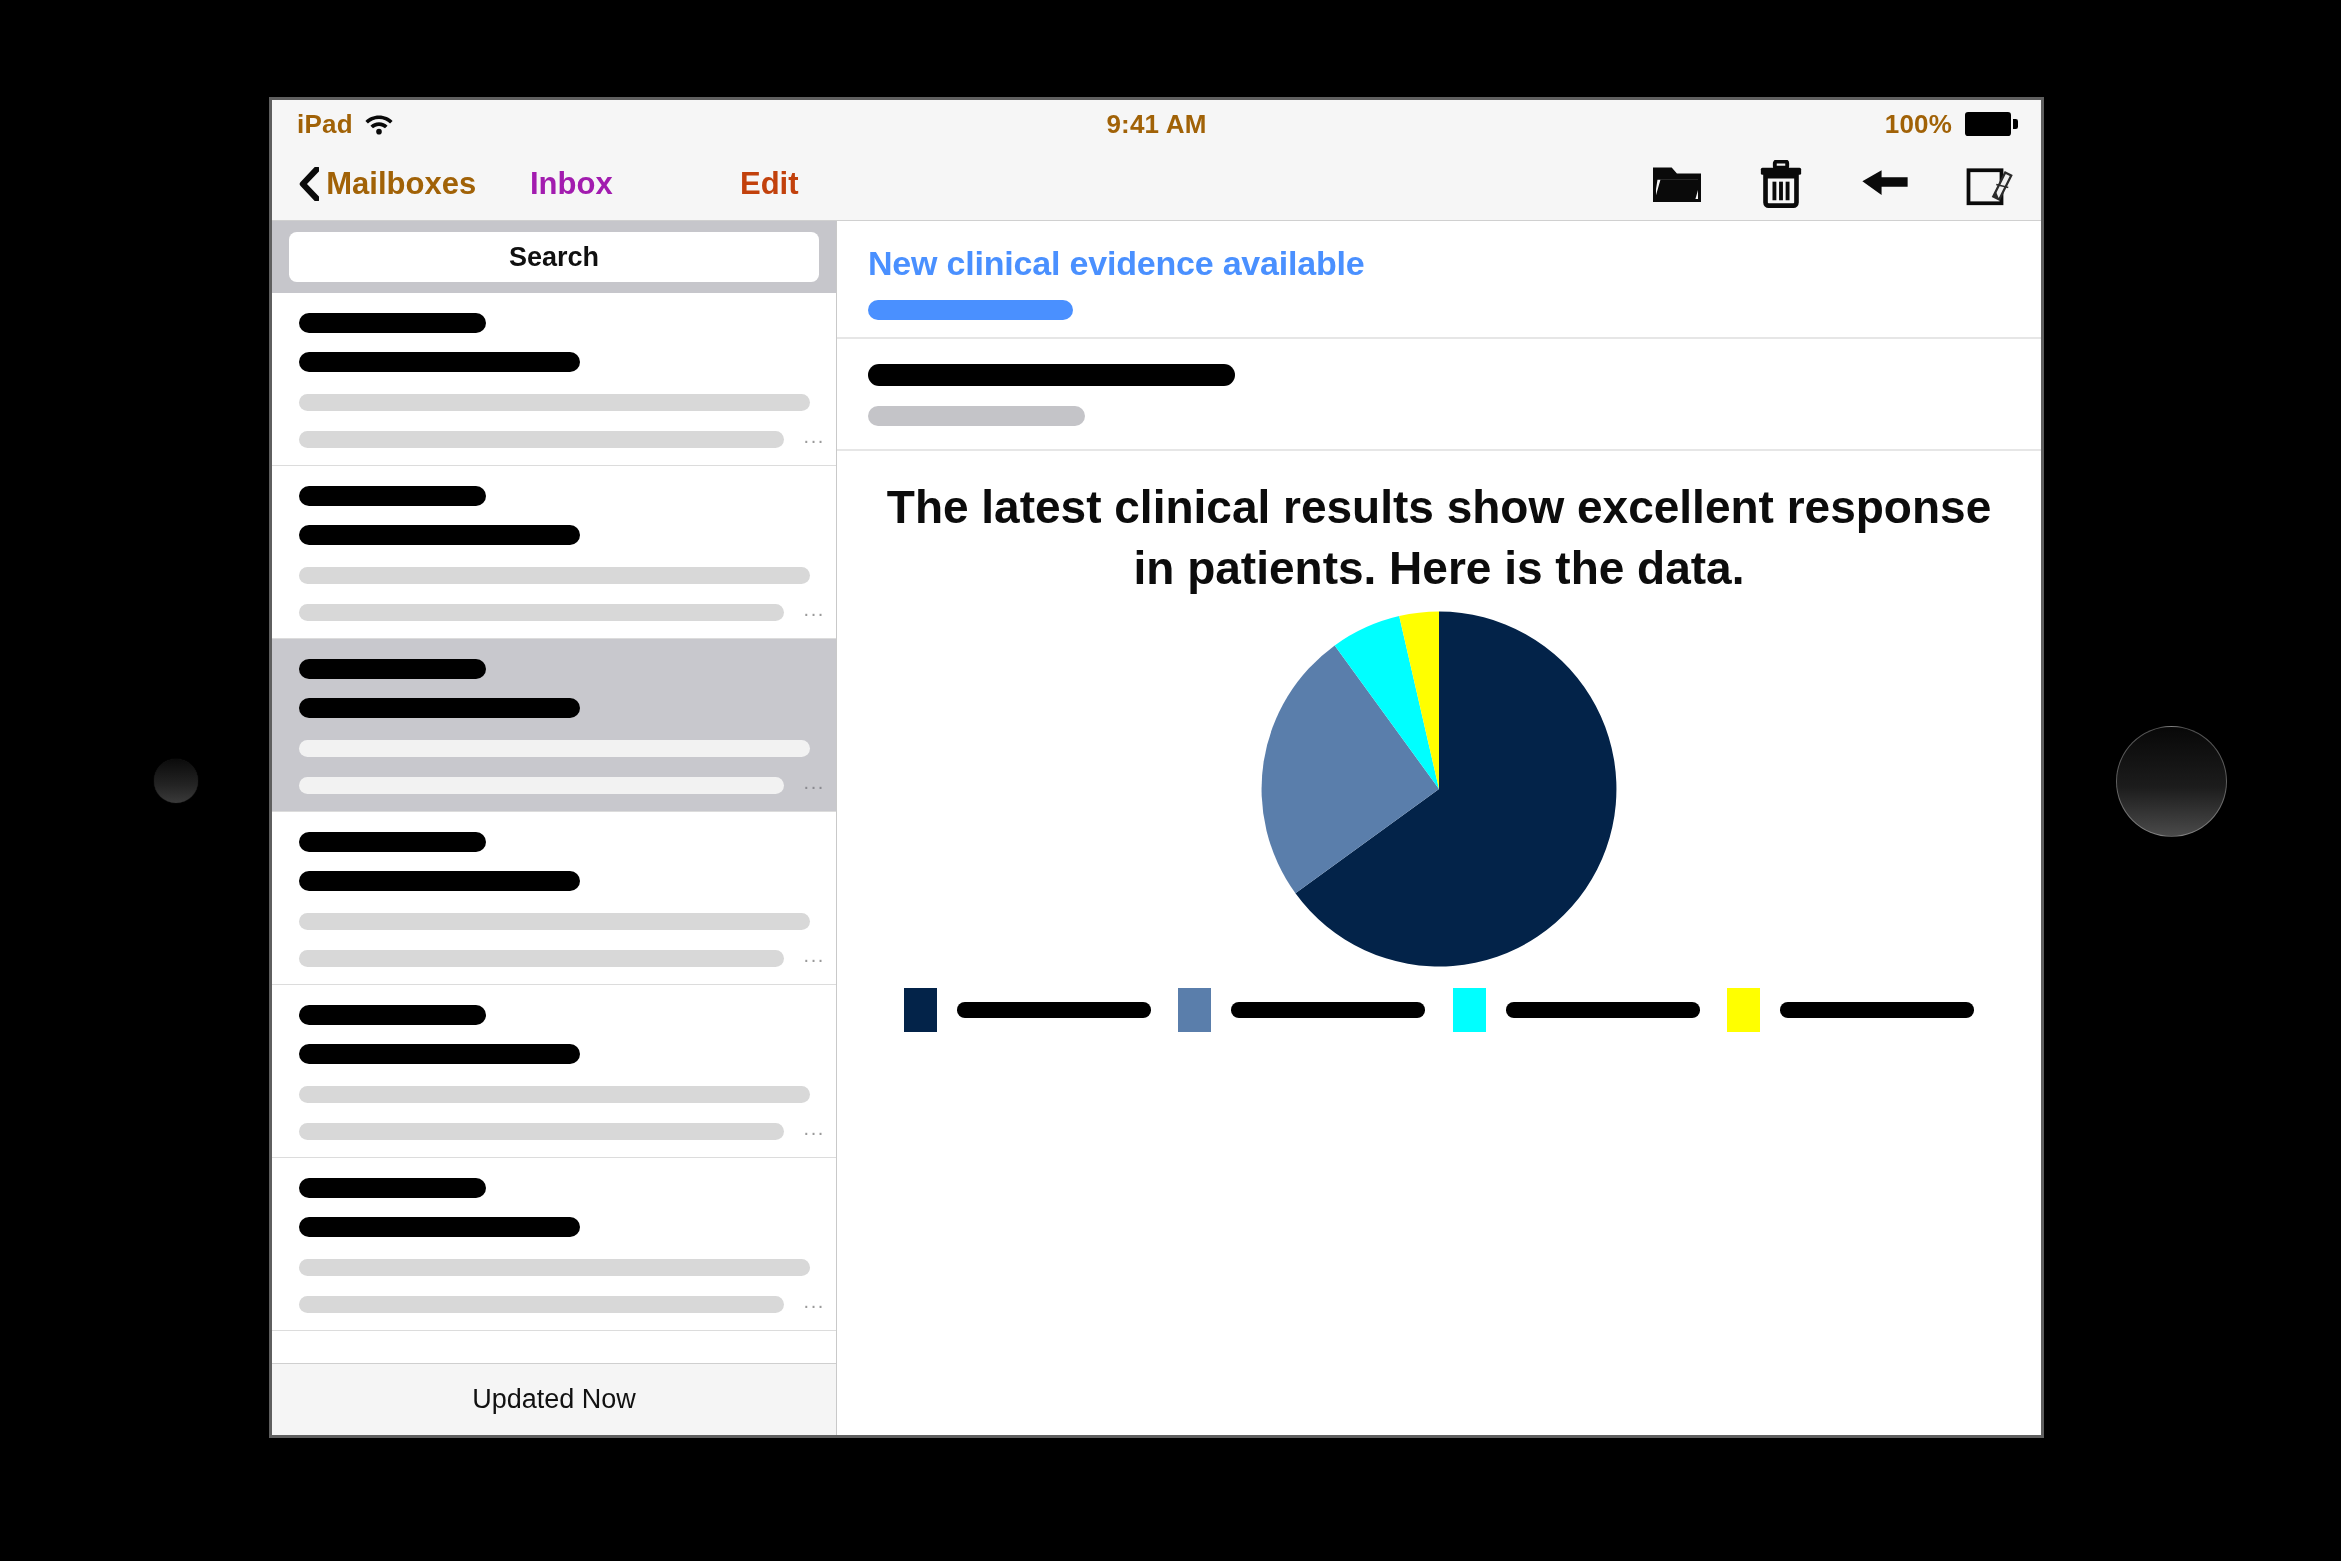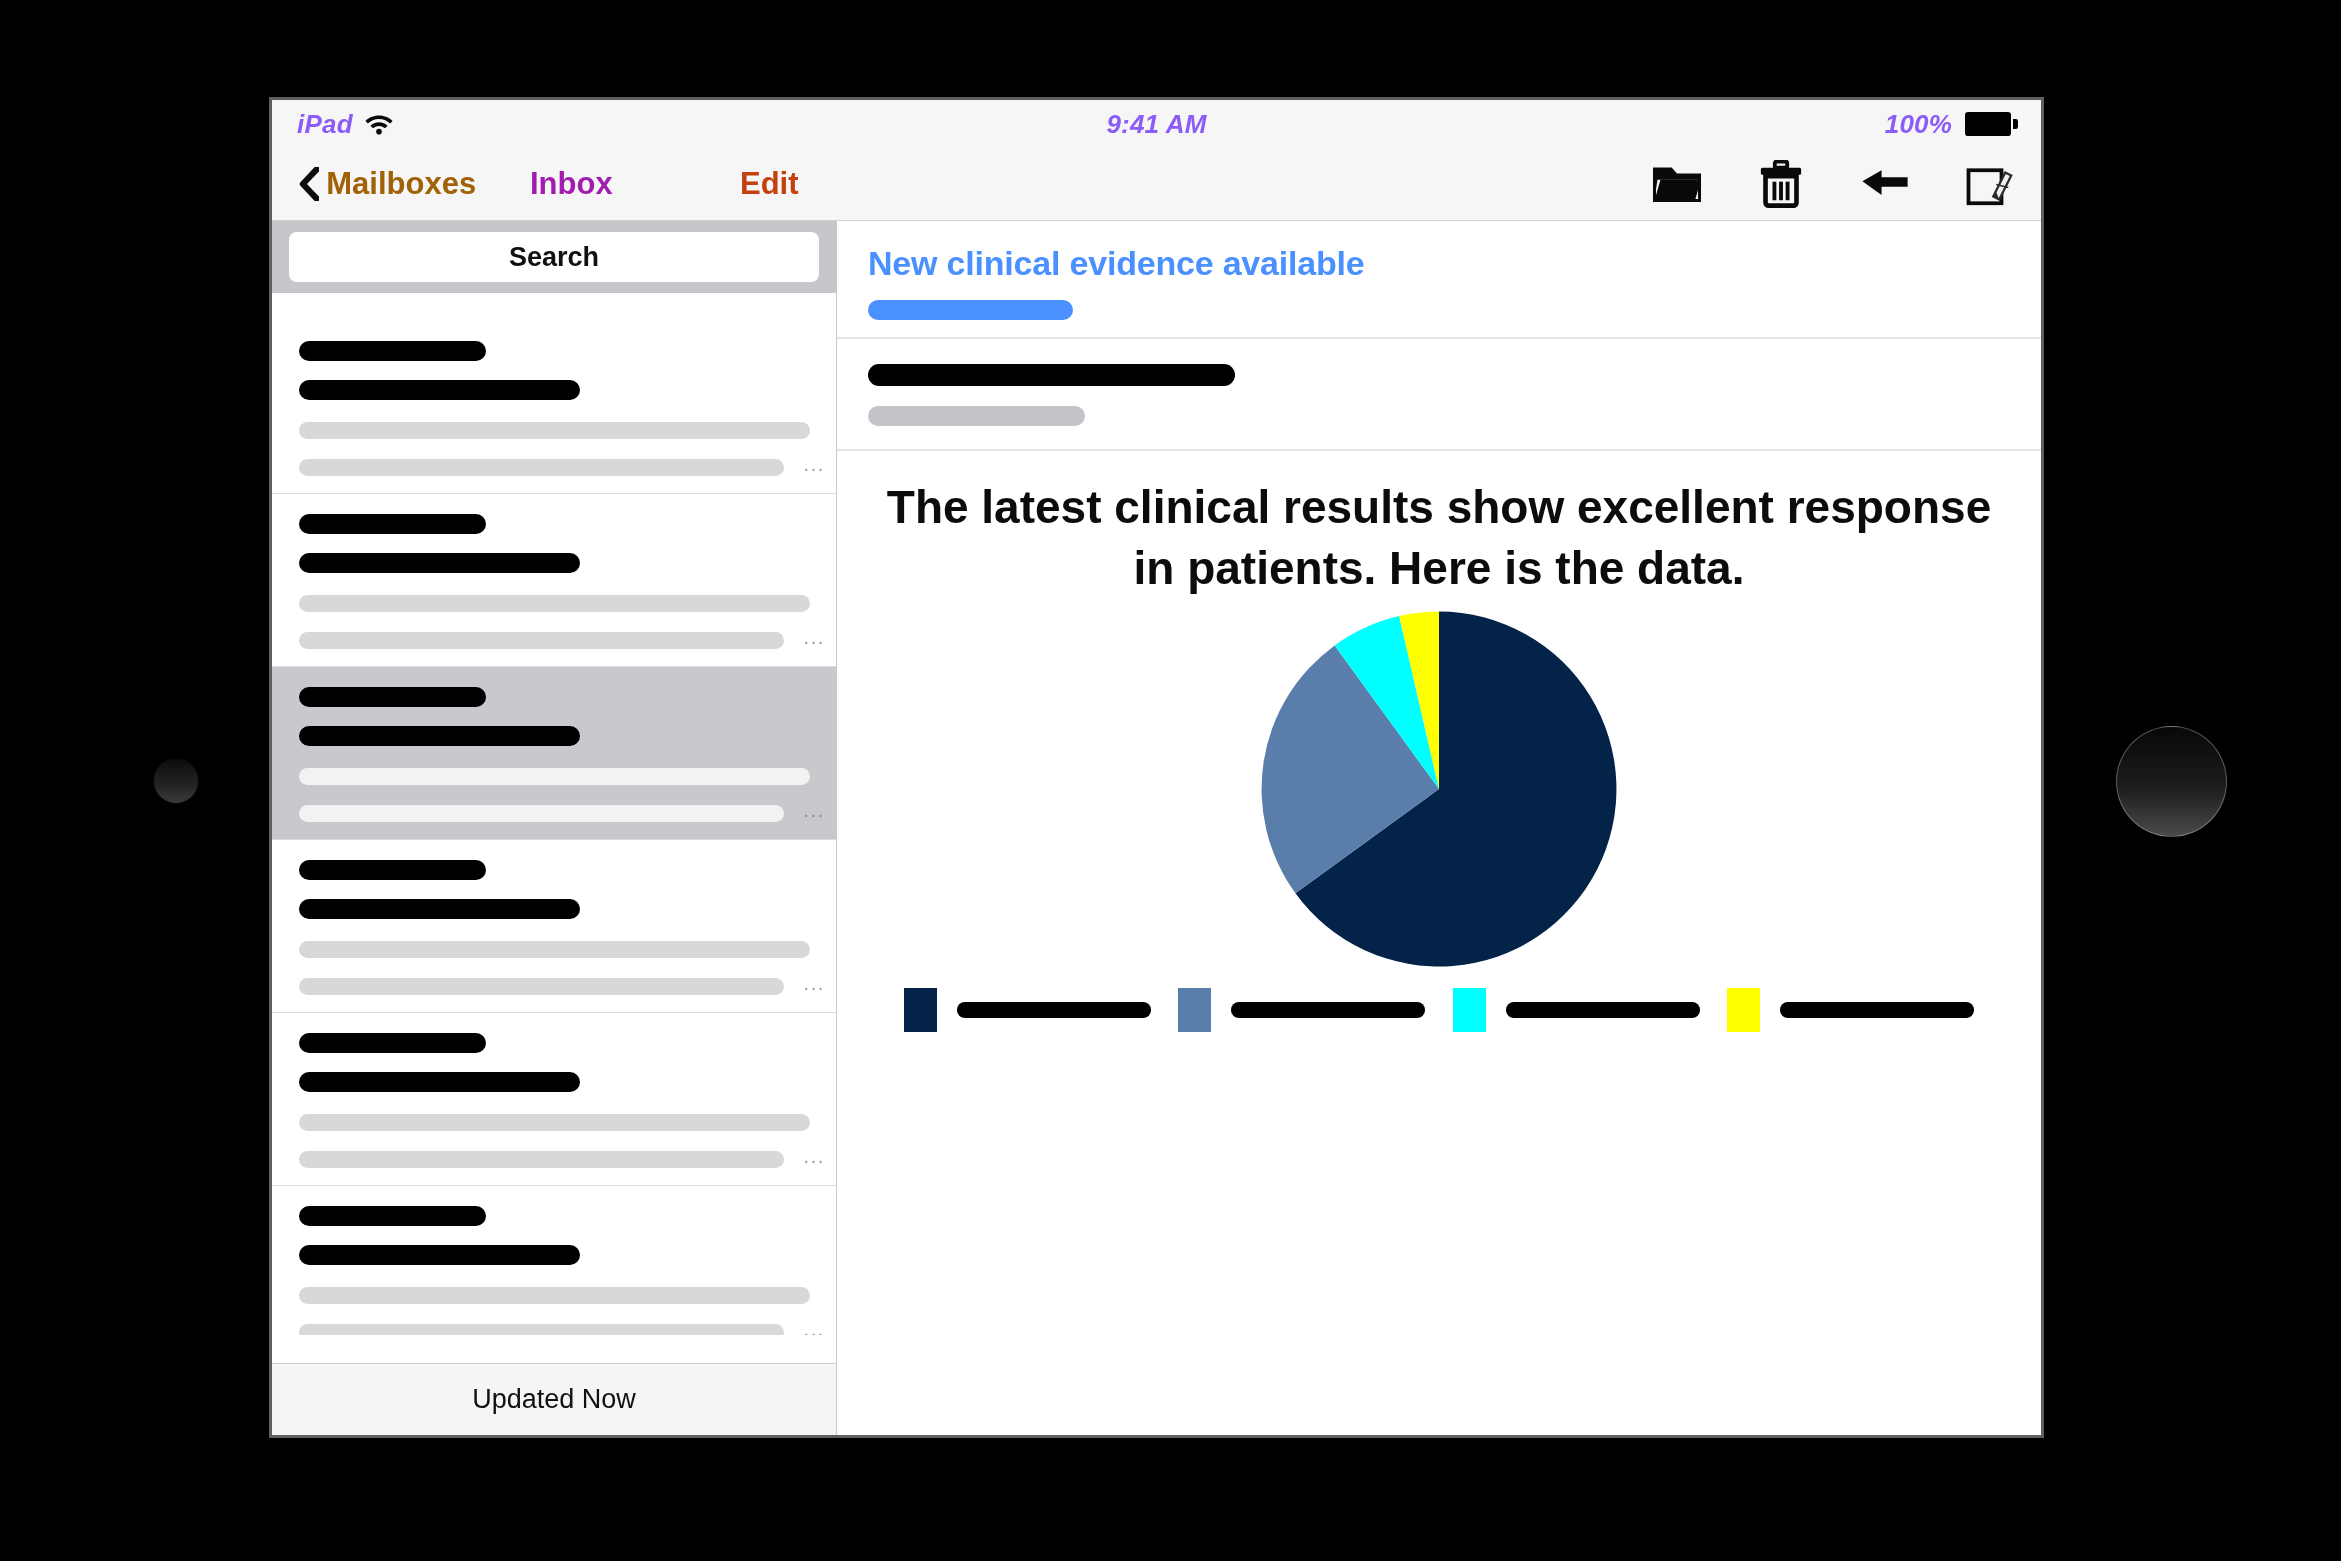--- a/index.html
+++ b/index.html
@@ -17,21 +17,21 @@
 
   
   #screen{position:absolute;left:269px;top:97px;width:1775px;height:1341px;
           background:#fff;border:3.1px solid #5f5f5f;box-sizing:border-box;overflow:hidden;}
 
   
   #status-bar{height:48px;background:#f6f6f6;position:relative;}
   .sb-left{position:absolute;left:25px;top:0;height:48px;display:flex;align-items:center;gap:11px;}
   .sb-center{position:absolute;left:0;right:0;top:0;height:48px;display:flex;align-items:center;justify-content:center;}
   .sb-right{position:absolute;right:23.4px;top:0;height:48px;display:flex;align-items:center;gap:12.5px;}
-  .sb-text{font-size:26px;font-weight:700;color:#8b5cf6;letter-spacing:0.2px;font-style:italic;}
+  .sb-text{font-size:26px;font-weight:700;color:#a16207;letter-spacing:0.2px;}
   .wifi{width:30px;height:23.4px;position:relative;}
   .battery{width:53px;height:25px;border:0;position:relative;display:flex;align-items:center;}
   .battery .body{width:47px;height:23.4px;background:#000;border-radius:3.1px;}
   .battery .cap{width:4.7px;height:10px;background:#000;border-radius:0 2.3px 2.3px 0;margin-left:1.6px;}
 
   
   #nav-bar{height:72px;background:#f6f6f6;border-bottom:1.6px solid #d0d0d0;position:relative;}
   #nav-back{position:absolute;left:26.5px;top:0;height:72px;display:flex;align-items:center;gap:7.8px;}
   .chev{width:20px;height:34px;}
   #nav-mailboxes{font-size:31px;color:#a16207;font-weight:600;}
@@ -39,21 +39,21 @@
              font-size:31px;font-weight:700;color:#a21caf;}
   #nav-edit{position:absolute;left:468px;top:0;height:72px;display:flex;align-items:center;
             font-size:31px;color:#c2410c;font-weight:600;}
   #nav-tools{position:absolute;right:28px;top:0;height:72px;display:flex;align-items:center;gap:56px;}
   .tool-icon{width:48px;height:48px;display:flex;align-items:center;justify-content:center;}
 
   
   #content{display:flex;height:calc(1341px - 48px - 72px - 6.2px);}
 
   
-  #sidebar{width:564px;border-right:1.6px solid #c9c9c9;display:flex;flex-direction:column;background:#fff;gap:28px;}
+  #sidebar{width:564px;border-right:1.6px solid #c9c9c9;display:flex;flex-direction:column;background:#fff;}
   #search-wrap{background:#c6c6cb;padding:11px 17px 11px 17px;}
   #search-field{height:50px;background:#fff;border-radius:7.8px;display:flex;align-items:center;
                 justify-content:center;font-size:27px;font-weight:700;color:#101010;}
   #mail-list{flex:1;overflow:hidden;background:#fff;}
   .mail-row{border-bottom:1.6px solid #dcdcdc;padding:20px 26.5px 17px 26.5px;box-sizing:border-box;position:relative;}
   .mail-row.selected{background:#c8c8cd;}
   .bar{border-radius:12.5px;}
   .bar-sender{height:20px;background:#000;width:187px;margin-bottom:19px;}
   .bar-subject{height:20px;background:#000;width:281px;margin-bottom:22px;}
   .bar-prev{height:17px;background:#d8d8d8;width:100%;margin-bottom:20px;}

